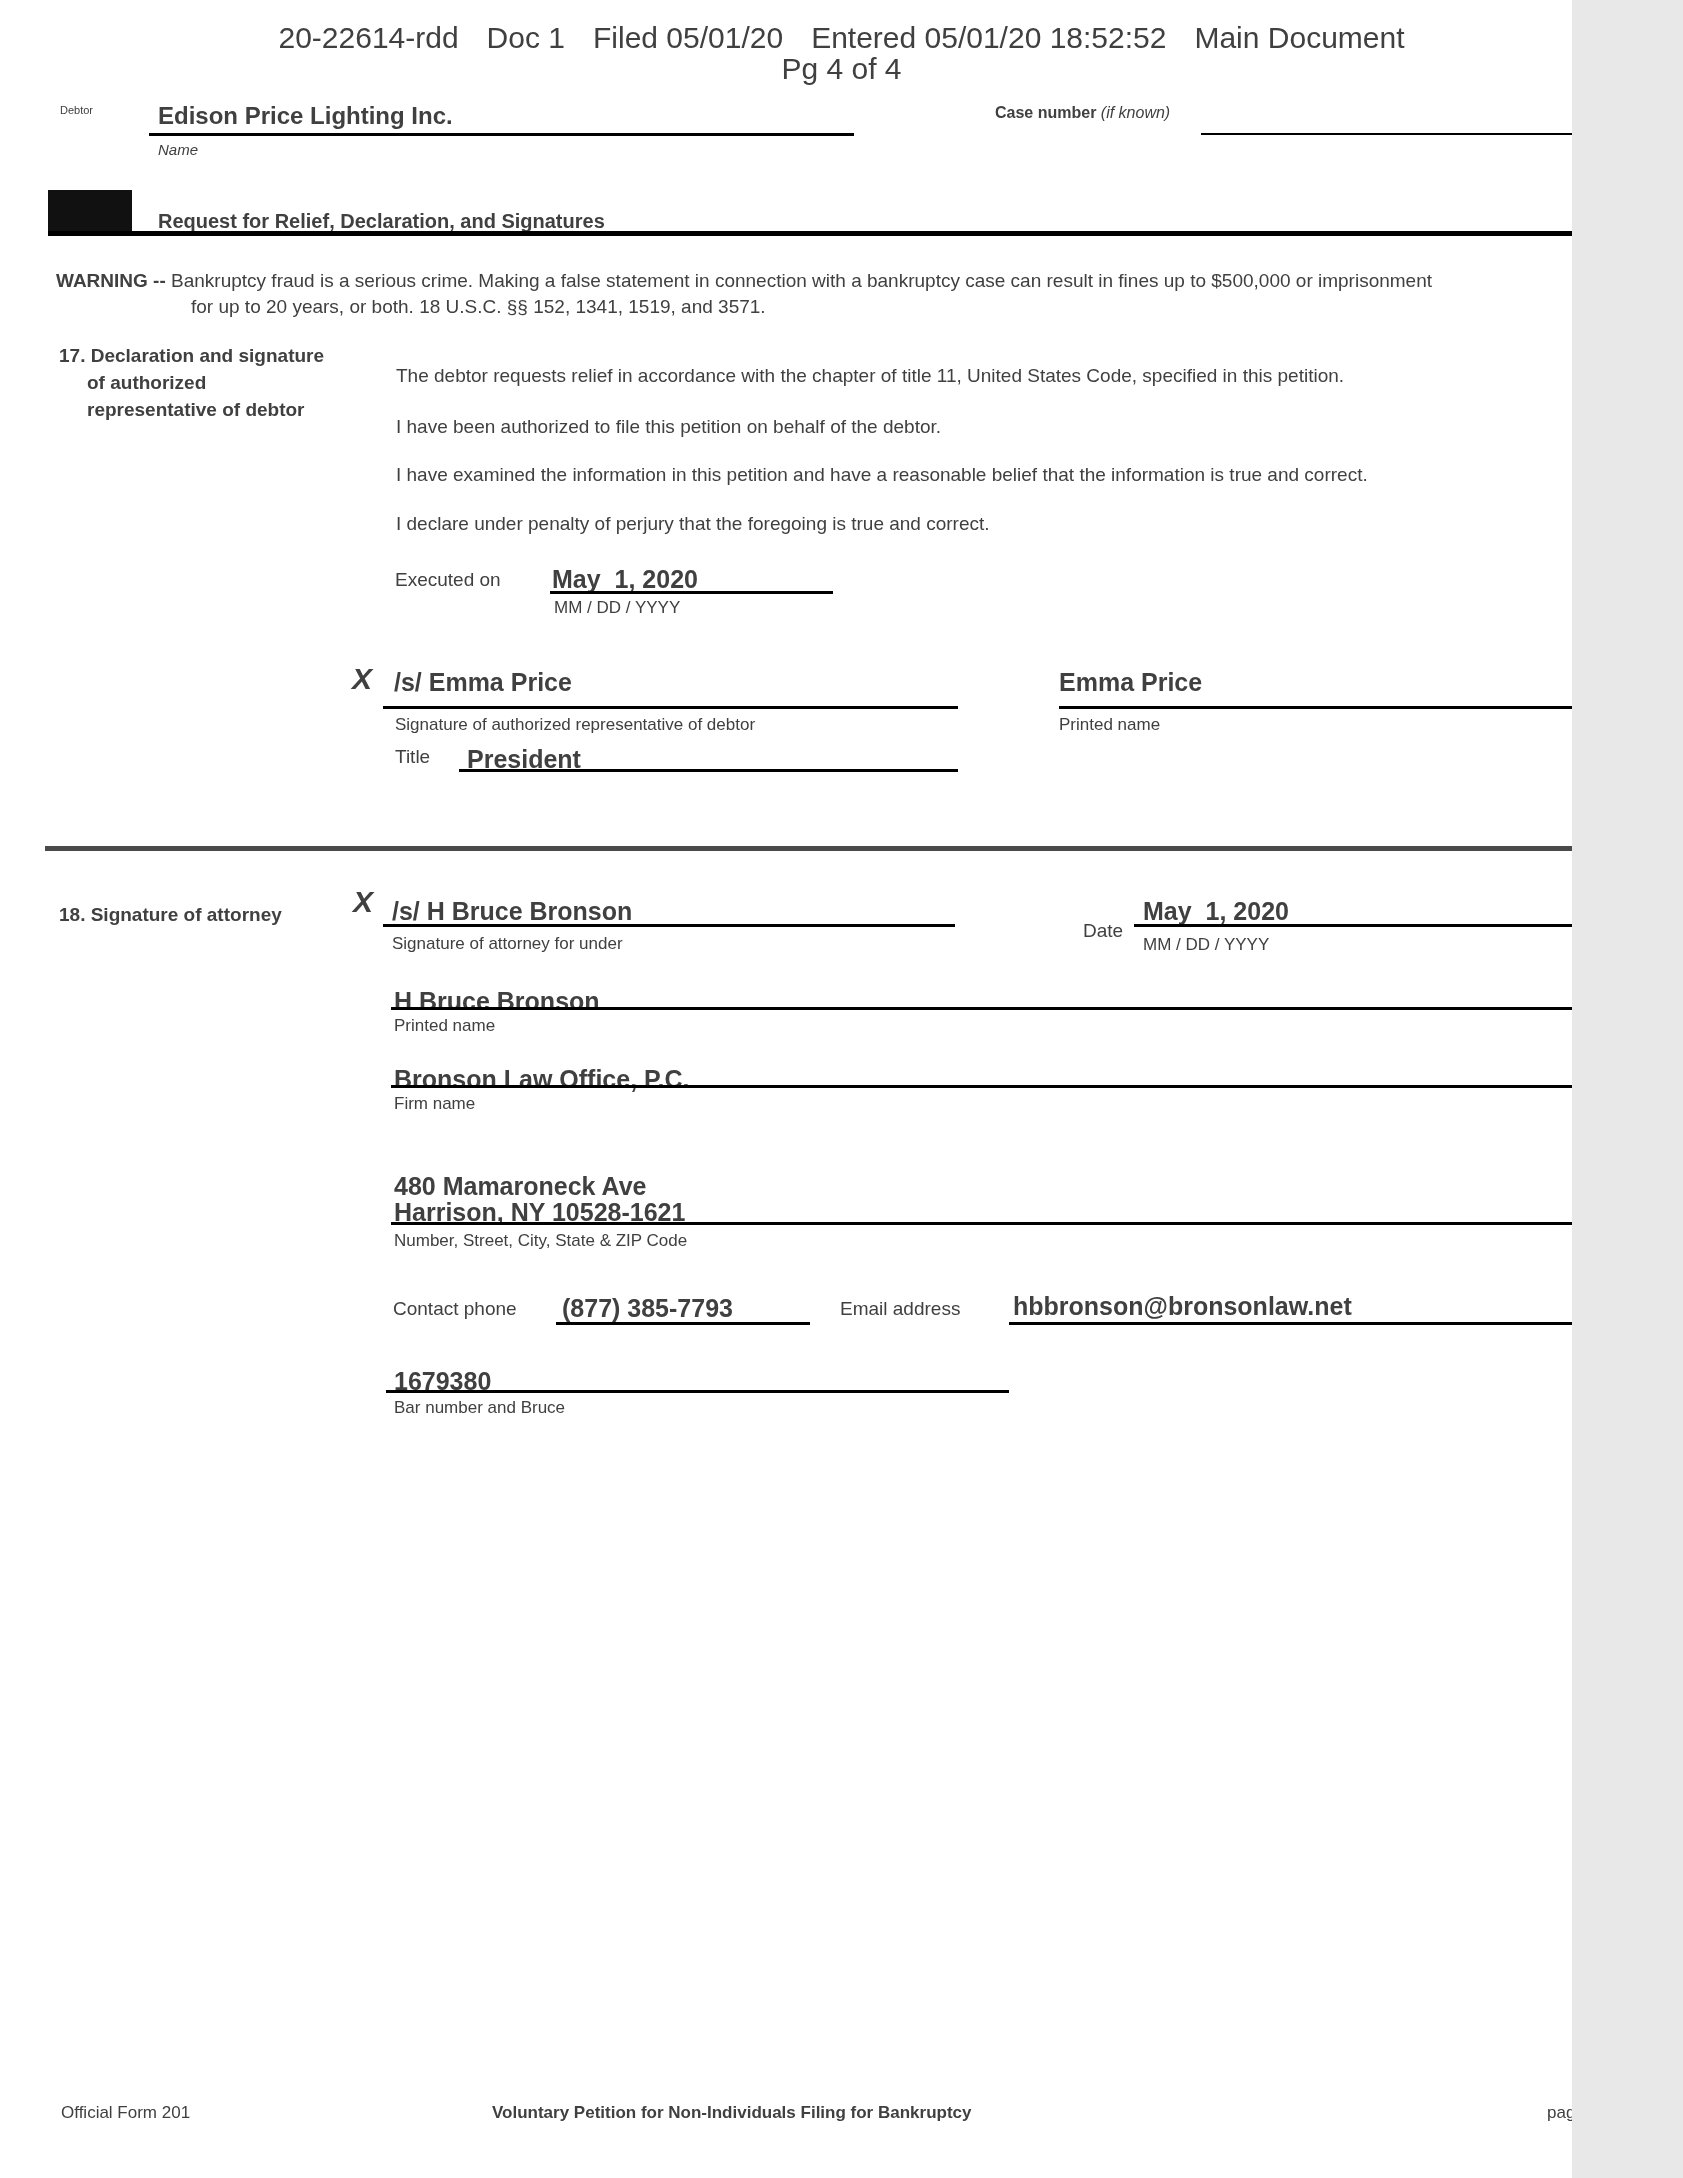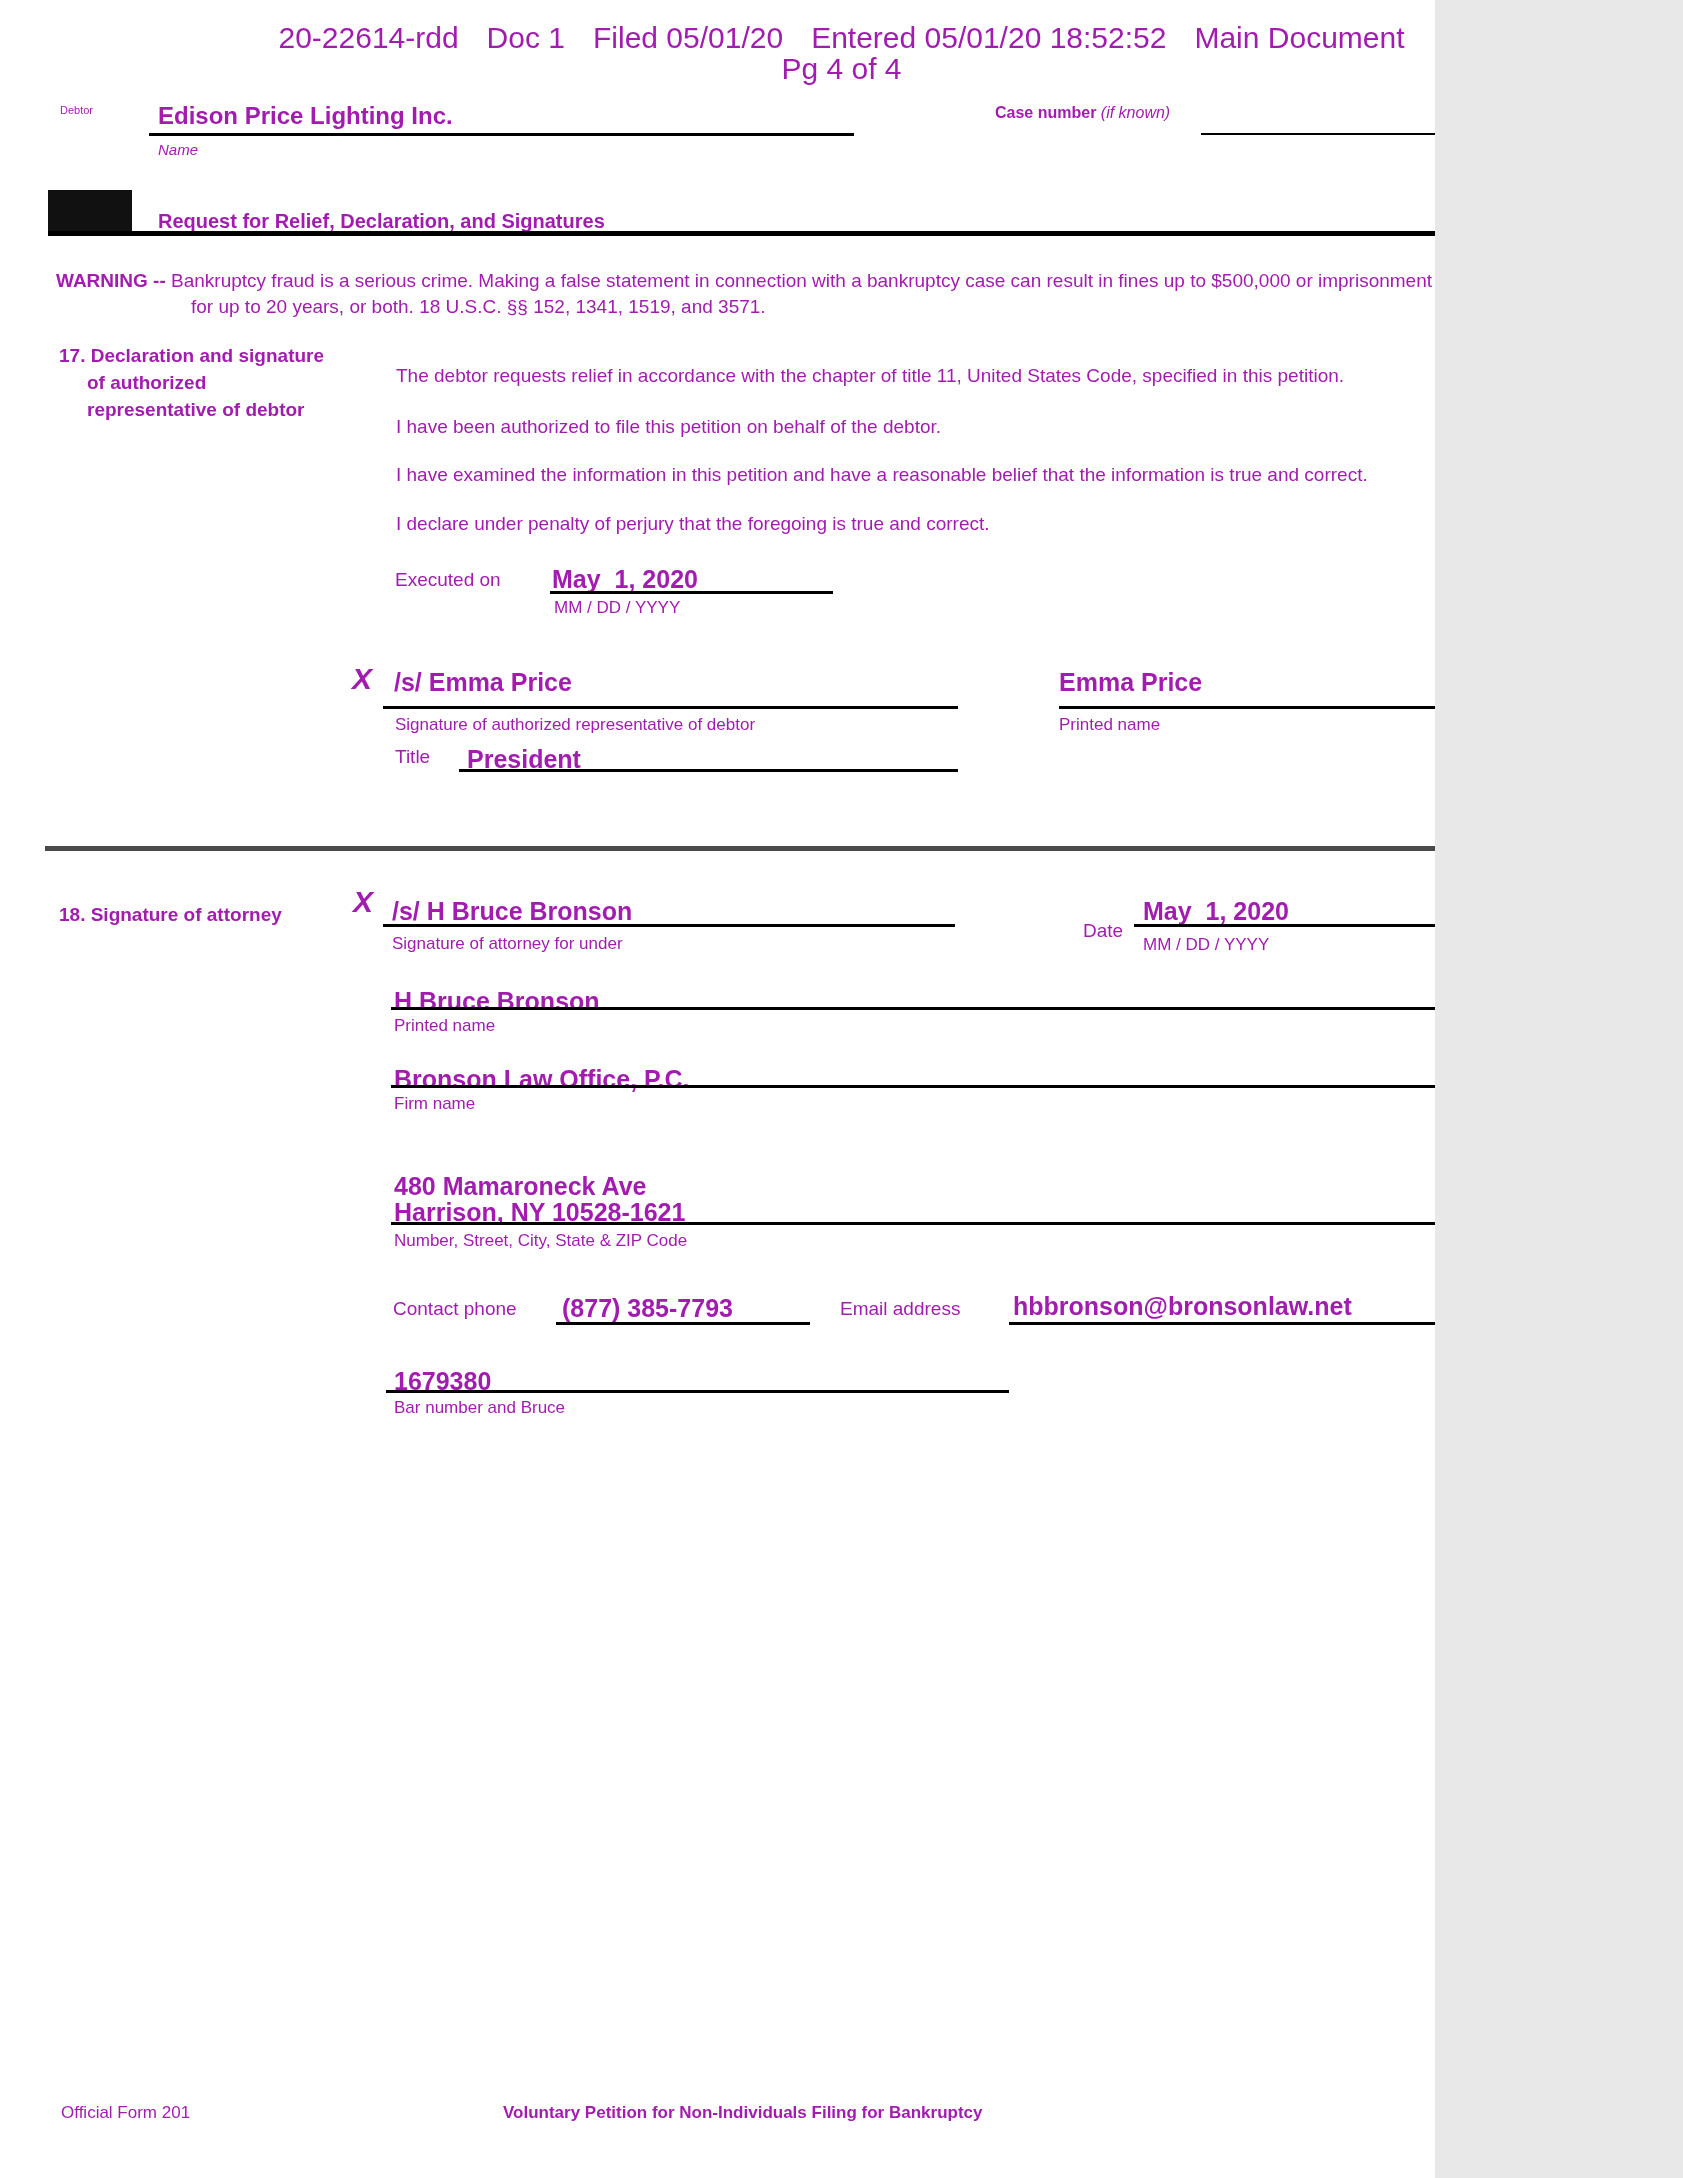--- a/index.html
+++ b/index.html
@@ -1,18 +1,18 @@
 <!DOCTYPE html>
 <html><head>
 <meta charset="utf-8">
 <style>
   html,body{margin:0;padding:0;background:#e8e8e8;}
   .page{
-    position:relative;width:1435px;height:2178px;background:#ffffff;
-    font-family:"Liberation Sans", sans-serif;color:#a21caf;overflow:hidden;
+    position:relative;width:1572px;height:2178px;background:#ffffff;
+    font-family:"Liberation Sans", sans-serif;color:#404040;overflow:hidden;
   }
   .t{position:absolute;white-space:nowrap;line-height:1.18;}
   .pre{white-space:pre;}
   .b{font-weight:bold;}
   .i{font-style:italic;}
   .hl{position:absolute;background:#000;height:3px;}
   .center{left:0;width:1683px;text-align:center;}
   .hdr{font-size:30px;}
   .hdr span{margin:0 14px;}
   .lbl{font-size:19px;}
@@ -103,17 +103,17 @@
   <div class="hl" style="left:556px;top:1322px;width:254px;"></div>
   <div class="t lbl" style="left:840px;top:1298px;">Email address</div>
   <div class="t val" style="left:1013px;top:1292px;">hbbronson@bronsonlaw.net</div>
   <div class="hl" style="left:1009px;top:1322px;width:600px;"></div>
 
   <div class="t val" style="left:394px;top:1367px;">1679380</div>
   <div class="hl" style="left:386px;top:1390px;width:623px;"></div>
   <div class="t cap" style="left:394px;top:1398px;">Bar number and Bruce</div>
 
   <div class="t cap" style="left:61px;top:2103px;">Official Form 201</div>
-  <div class="t cap b" style="left:492px;top:2103px;margin-left:11px;">Voluntary Petition for Non-Individuals Filing for Bankruptcy</div>
+  <div class="t cap b" style="left:492px;top:2103px;">Voluntary Petition for Non-Individuals Filing for Bankruptcy</div>
   <div class="t cap" style="left:1547px;top:2103px;">page 4</div>
 
 </div>
 
 
 </body></html>

